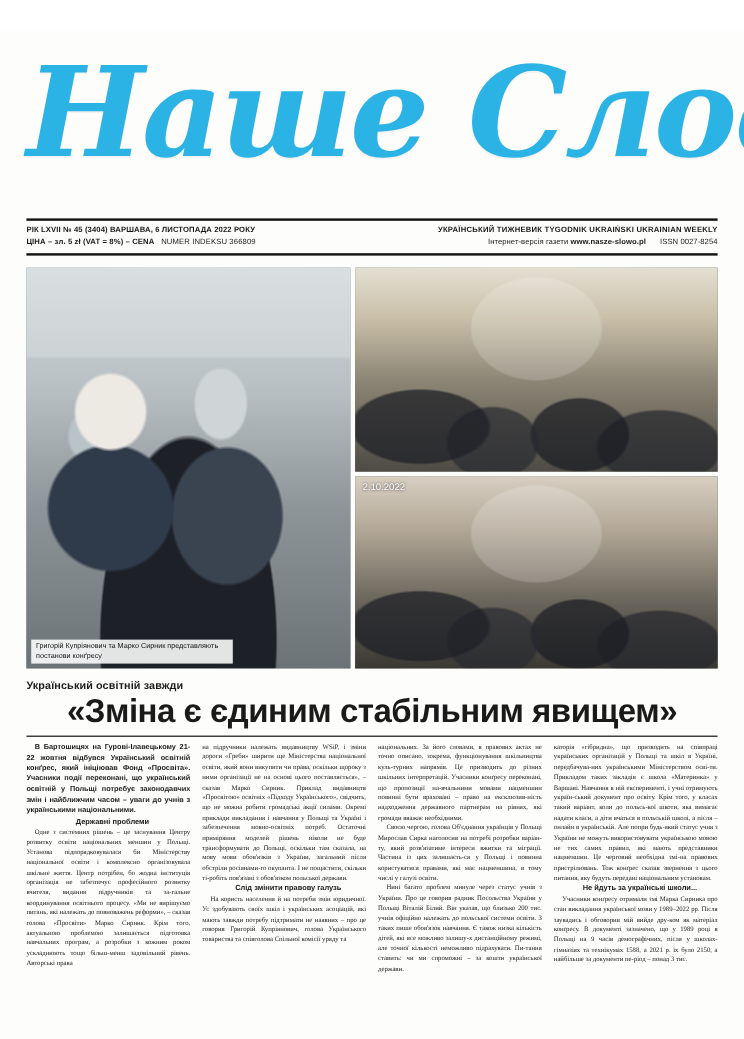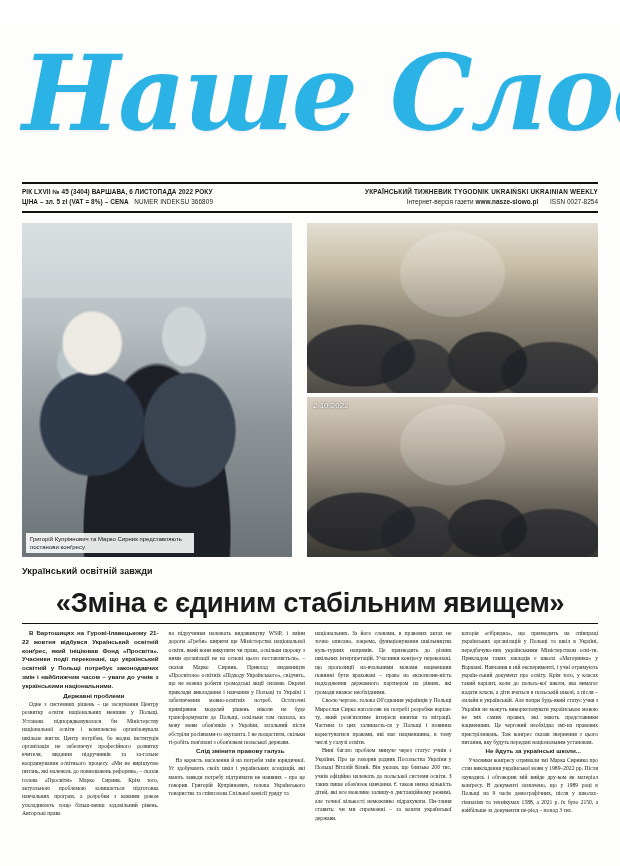--- a/index.html
+++ b/index.html
@@ -71,21 +71,21 @@
   .infobar-right .r1 { font-weight: bold; letter-spacing: 0.2px;}
   .infobar-right .r2 span.site { font-weight: bold; }
   .infobar-right .r2 { letter-spacing: 0.05px; }
 
   
   .photos {
     margin-top: 10px;
     display: grid;
     grid-template-columns: 270px 1fr;
     grid-template-rows: 170px 4px 160px;
-    column-gap: 15px;
+    column-gap: 4px;
   }
   .photo {
     position: relative;
     overflow: hidden;
     background: #5c5f62;
   }
   .photo .cap {
     position: absolute;
     left: 4px;
     bottom: 4px;
@@ -156,21 +156,21 @@
     margin-bottom: 2px;
     letter-spacing: .1px;
   }
   .headline {
     font-family: "Liberation Sans", sans-serif;
     font-weight: bold;
     font-size: 27.5px;
     line-height: 1.06;
     text-align: center;
     letter-spacing: -0.4px;
-    margin: 12px 0 6px 0;
+    margin: 2px 0 6px 0;
   }
   .rule-under-head {
     border-bottom: 1px solid #111;
     margin-bottom: 5px;
   }
 
   
   .cols {
     display: grid;
     grid-template-columns: repeat(4, 1fr);

